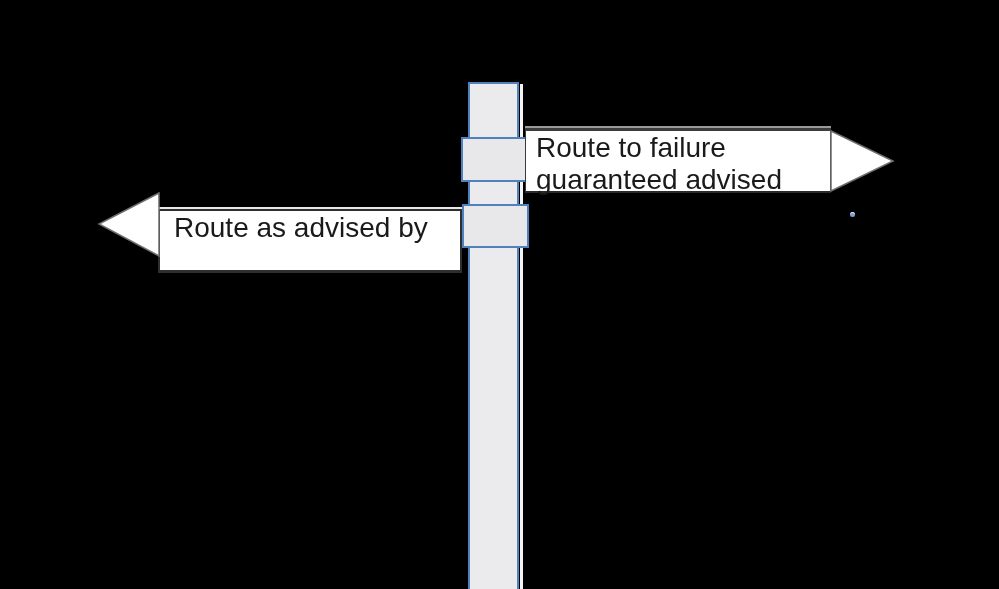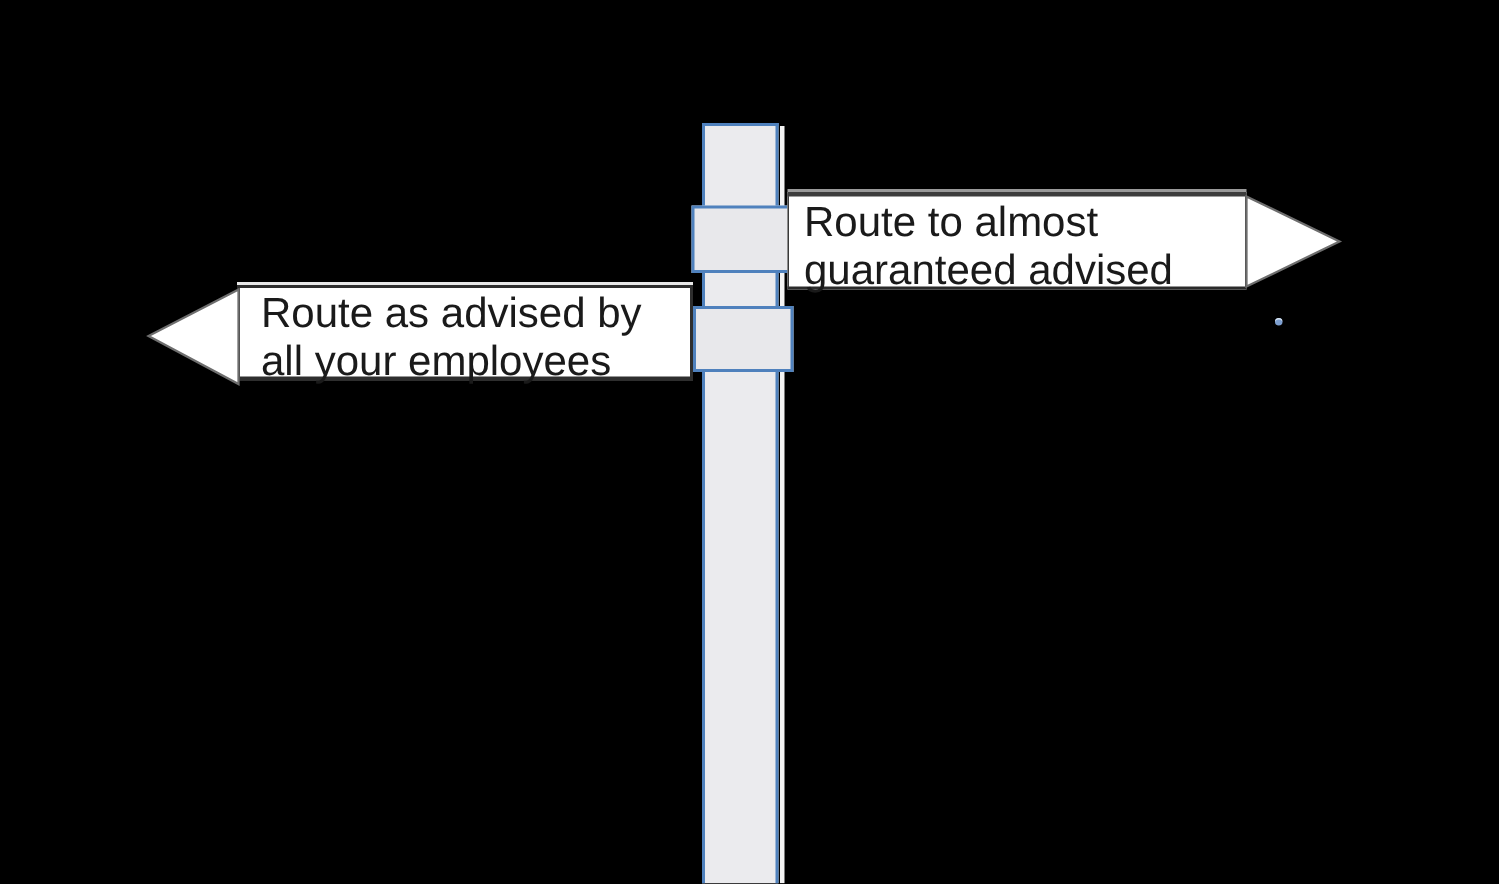--- a/index.html
+++ b/index.html
@@ -71,21 +71,21 @@
     width: 306px;
     height: 65px;
     border: 1px solid #3a3a3a;
     border-top: 3px solid #3d3d3d;
     border-bottom: 2px solid #2a2a2a;
     box-shadow: 0 -2px 0 #9a9a9a;
     padding: 1px 0 0 10px;
   }
   .sign-left {
     left: 158px;
-    top: 190px;
+    top: 209px;
     width: 304px;
     height: 64px;
     border: 2px solid #2e2e2e;
     border-bottom-width: 3px;
     box-shadow: 0 -2px 0 #e8e8e8;
     padding: 1px 0 0 14px;
   }
   
   .arrow {
     position: absolute;
@@ -110,31 +110,30 @@
 
 <div class="scene">
 
   <div class="pole"></div>
   <div class="pole-highlight"></div>
 
   <div class="bracket bracket-top"></div>
   <div class="bracket bracket-bottom"></div>
 
   <div class="sign sign-right">
-    <div class="line">Route to almost</div>
+    <div class="line">Route to failure</div>
     <div class="line">guaranteed advised</div>
   </div>
 
   <svg class="arrow arrow-right" width="65" height="65" viewBox="0 0 65 65">
     <polygon points="1,3 63,33 1,63" fill="#ffffff" stroke="#6e6e6e" stroke-width="1.5"></polygon>
   </svg>
 
   <div class="sign sign-left">
     <div class="line">Route as advised by</div>
-    <div class="line">all your employees</div>
   </div>
 
   <svg class="arrow arrow-left" width="63" height="67" viewBox="0 0 63 67">
     <polygon points="62,2 2,33 62,65" fill="#ffffff" stroke="#6e6e6e" stroke-width="1.5"></polygon>
   </svg>
 
   <div class="artifact-dot"></div>
 
 </div>
 

